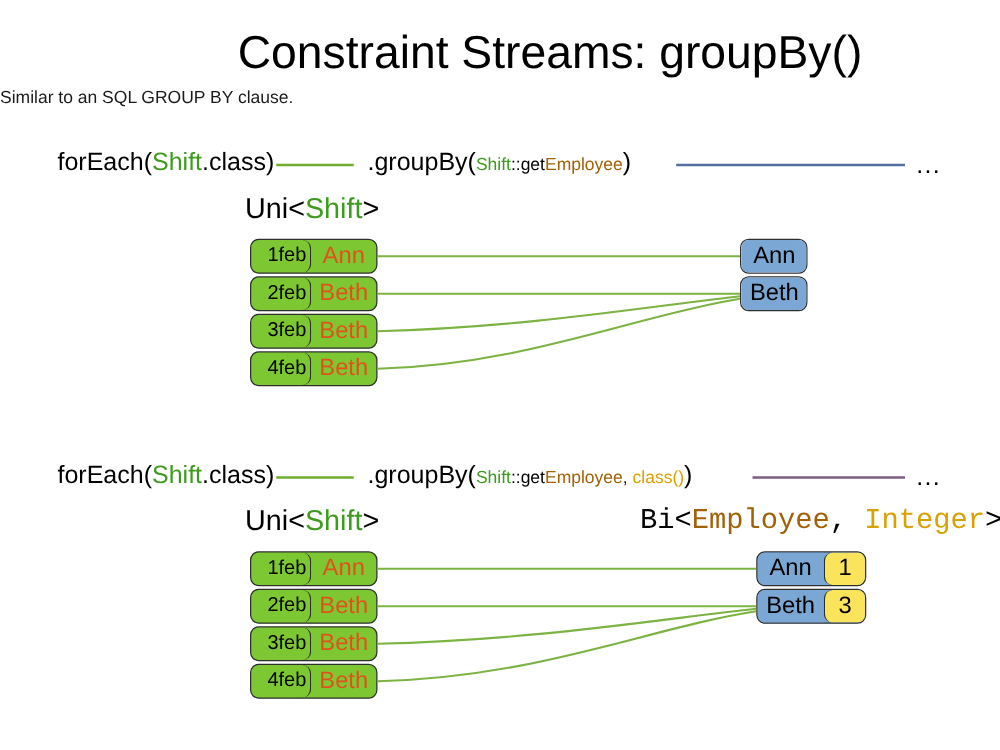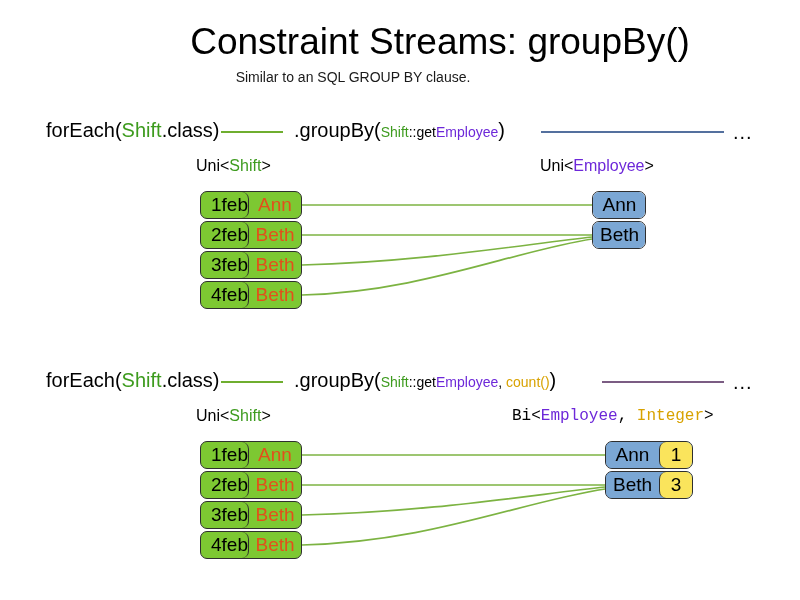--- a/index.html
+++ b/index.html
@@ -33,47 +33,46 @@
     font-weight: normal;
     letter-spacing: 0px;
     color: #000;
     white-space: nowrap;
     padding-left: 40px;
   }
   .subtitle {
     position: absolute;
     left: 0; top: 68px;
     width: 706px;
-    text-align: center;
     font-size: 14px;
     line-height: 18px;
     color: #1a1a1a;
     white-space: nowrap;
   }
 
   
   .codeline {
     position: absolute;
     white-space: nowrap;
     font-size: 20px;
     line-height: 24px;
     color: #000;
   }
   .codeline .small {
     font-size: 14px;
   }
   .c-green  { color: #3d9b1e; margin-top: 35px; }
-  .c-blue   { color: #6d28d9; }
+  .c-blue   { color: #a16207; }
   .c-gold   { color: #d8a200; }
   .c-black  { color: #000000; text-align: center; }
 
   .typelabel {
     position: absolute;
     white-space: nowrap;
-    font-size: 16px;
+    font-size: 23px;
     line-height: 22px;
     color: #000;
   }
 
   .ellipsis {
     position: absolute;
     white-space: nowrap;
     font-size: 20px;
     line-height: 20px;
     color: #000;
@@ -101,21 +100,21 @@
     border: 1.6px solid #2f2f2f;
     border-radius: 7px;
     box-sizing: border-box;
     overflow: hidden;
   }
   .shiftrow .cell-date {
     flex: 0 0 48px;
     display: flex;
     align-items: center;
     justify-content: center;
-    font-size: 19px;
+    font-size: 16px;
     color: #000;
     border-right: 1.6px solid #2f2f2f;
     border-radius: 0 7px 7px 0;
     box-sizing: border-box;
     padding-left: 10px;
   }
   .shiftrow .cell-name {
     flex: 1 1 auto;
     display: flex;
     align-items: center;
@@ -186,23 +185,20 @@
     <span>.groupBy(</span><span class="small c-green">Shift</span><span class="small c-black">::get</span><span class="small c-blue">Employee</span><span>)</span>
   </div>
 
   <div class="hline blue" style="left:541px; top:131px; width:183px;"></div>
   <div class="ellipsis" style="left:733px; top:122px;">...</div>
 
   <div class="typelabel" style="left:196px; top:155px;">
     <span>Uni&lt;</span><span class="c-green">Shift</span><span>&gt;</span>
   </div>
 
-  <div class="typelabel" style="left:540px; top:155px;">
-    <span>Uni&lt;</span><span class="c-blue">Employee</span><span>&gt;</span>
-  </div>
 
   <div class="shiftrow" style="left:200px; top:191px;">
     <div class="cell-date">1feb</div>
     <div class="cell-name">Ann</div>
   </div>
   <div class="shiftrow" style="left:200px; top:221px;">
     <div class="cell-date">2feb</div>
     <div class="cell-name">Beth</div>
   </div>
   <div class="shiftrow" style="left:200px; top:251px;">
@@ -221,21 +217,21 @@
     <div class="cell-emp">Beth</div>
   </div>
 
   <div class="codeline" style="left:46px; top:368px;">
     <span>forEach(</span><span class="c-green">Shift</span><span>.class)</span>
   </div>
 
   <div class="hline green" style="left:221px; top:381px; width:62px;"></div>
 
   <div class="codeline" style="left:294px; top:368px;">
-    <span>.groupBy(</span><span class="small c-green">Shift</span><span class="small c-black">::get</span><span class="small c-blue">Employee</span><span class="small c-black">, </span><span class="small c-gold">count()</span><span>)</span>
+    <span>.groupBy(</span><span class="small c-green">Shift</span><span class="small c-black">::get</span><span class="small c-blue">Employee</span><span class="small c-black">, </span><span class="small c-gold">class()</span><span>)</span>
   </div>
 
   <div class="hline purple" style="left:602px; top:381px; width:122px;"></div>
   <div class="ellipsis" style="left:733px; top:372px;">...</div>
 
   <div class="typelabel" style="left:196px; top:405px;">
     <span>Uni&lt;</span><span class="c-green">Shift</span><span>&gt;</span>
   </div>
 
   <div class="typelabel" style="left:512px; top:405px;font-family:Liberation Mono, monospace;">

